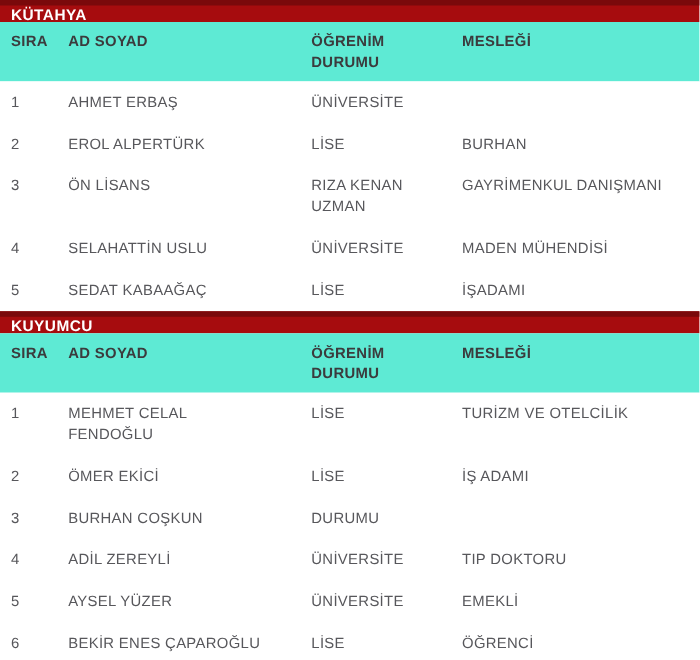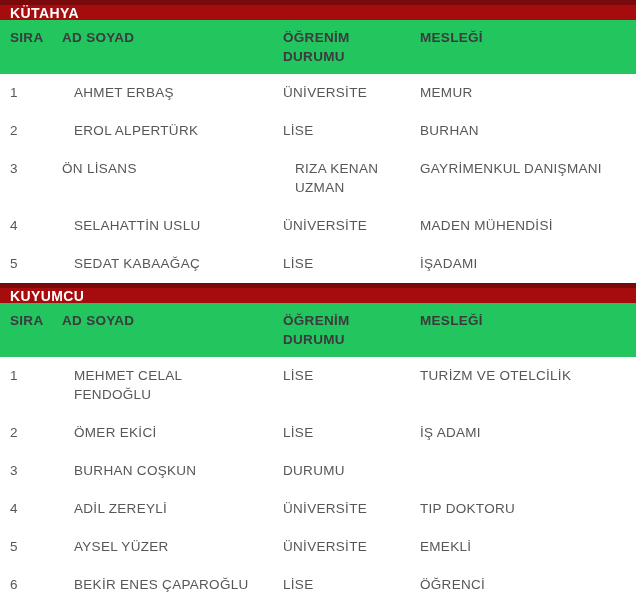--- a/index.html
+++ b/index.html
@@ -32,38 +32,37 @@
     letter-spacing: 0.4px;
   }
   .grid-row {
     display: grid;
     grid-template-columns: 52px 221px 137px 1fr;
     padding: 9px 0 10px 10px;
     box-sizing: border-box;
     background: #ffffff;
   }
   .header-row {
-    background: #22c55e;
+    background: #5eead4;
     padding: 8px 0 8px 10px;
   }
   .cell {
     font-size: 13.5px;
     line-height: 19px;
     letter-spacing: 0.3px;
     color: #57575b;
     padding-right: 8px;
     overflow-wrap: break-word;
   }
   .header-row .cell {
     color: #3b3b3d;
     font-weight: 700;
   }
   .name-cell {
     white-space: pre-line;
-    margin-left: 12px;
   }
 </style>
 </head>
 <body>
 
 <div class="candidate-tables">
 
   <section>
     <div class="table-title-bar">
       <span class="table-title">KÜTAHYA</span>
@@ -71,21 +70,20 @@
     <div class="grid-row header-row">
       <span class="cell">SIRA</span>
       <span class="cell">AD SOYAD</span>
       <span class="cell">ÖĞRENİM DURUMU</span>
       <span class="cell">MESLEĞİ</span>
     </div>
     <div class="grid-row">
       <span class="cell">1</span>
       <span class="cell name-cell">AHMET ERBAŞ</span>
       <span class="cell">ÜNİVERSİTE</span>
-      <span class="cell">MEMUR</span>
     </div>
     <div class="grid-row">
       <span class="cell">2</span>
       <span class="cell name-cell">EROL ALPERTÜRK</span>
       <span class="cell">LİSE</span>
       <span class="cell">BURHAN</span>
     </div>
     <div class="grid-row">
       <span class="cell">3</span>
       <span class="cell">ÖN LİSANS</span>

